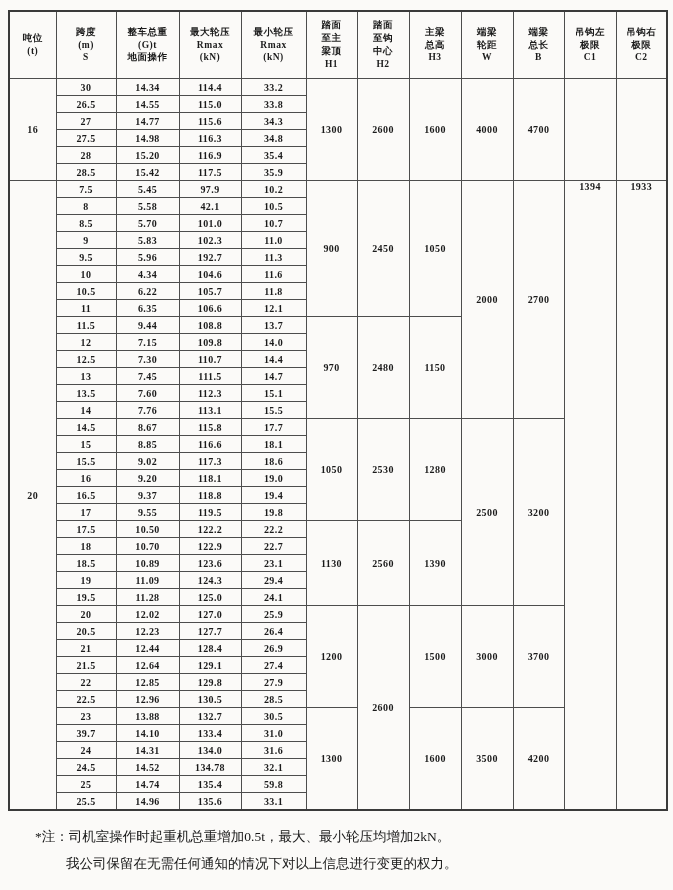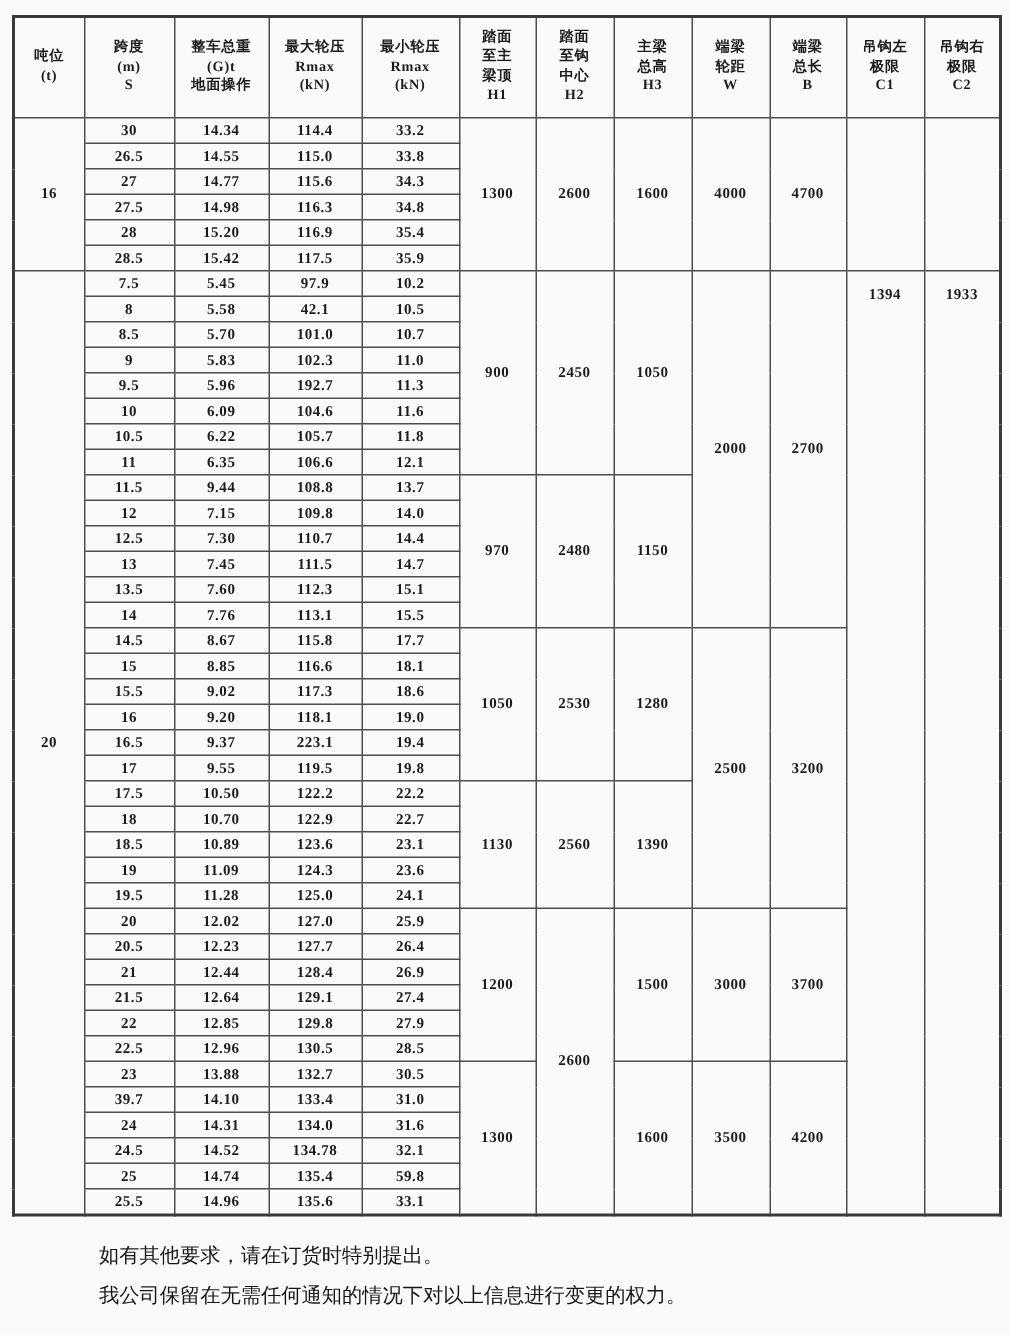--- a/index.html
+++ b/index.html
@@ -36,21 +36,21 @@
     line-height: 1.35;
     letter-spacing: 0.5px;
   }
   table.spec tbody td {
     height: 16px;
     font-size: 10px;
     letter-spacing: 0.4px;
   }
   table.spec td.v-top {
     vertical-align: top;
-    padding-top: 10px;
+    padding-top: 0;
   }
   .notes {
     position: absolute;
     left: 35px; top: 828px;
     width: 620px;
     font-size: 13.5px;
     color: #161616;
     font-family: "Liberation Serif", "DejaVu Serif", serif;
   }
   .notes p { margin: 0 0 9px 31px; line-height: 1.3; }
@@ -172,21 +172,21 @@
           <td>11.0</td>
         </tr>
         <tr>
           <td>9.5</td>
           <td>5.96</td>
           <td>192.7</td>
           <td>11.3</td>
         </tr>
         <tr>
           <td>10</td>
-          <td>6.09</td>
+          <td>4.34</td>
           <td>104.6</td>
           <td>11.6</td>
         </tr>
         <tr>
           <td>10.5</td>
           <td>6.22</td>
           <td>105.7</td>
           <td>11.8</td>
         </tr>
         <tr>
@@ -259,21 +259,21 @@
         </tr>
         <tr>
           <td>16</td>
           <td>9.20</td>
           <td>118.1</td>
           <td>19.0</td>
         </tr>
         <tr>
           <td>16.5</td>
           <td>9.37</td>
-          <td>223.1</td>
+          <td>118.8</td>
           <td>19.4</td>
         </tr>
         <tr>
           <td>17</td>
           <td>9.55</td>
           <td>119.5</td>
           <td>19.8</td>
         </tr>
         <tr>
           <td>17.5</td>
@@ -293,21 +293,21 @@
         <tr>
           <td>18.5</td>
           <td>10.89</td>
           <td>123.6</td>
           <td>23.1</td>
         </tr>
         <tr>
           <td>19</td>
           <td>11.09</td>
           <td>124.3</td>
-          <td>23.6</td>
+          <td>29.4</td>
         </tr>
         <tr>
           <td>19.5</td>
           <td>11.28</td>
           <td>125.0</td>
           <td>24.1</td>
         </tr>
         <tr>
           <td>20</td>
           <td>12.02</td>
@@ -386,17 +386,17 @@
         <tr>
           <td>25.5</td>
           <td>14.96</td>
           <td>135.6</td>
           <td>33.1</td>
         </tr>
       </tbody>
     </table>
 
   <div class="notes">
-    <p>如有其他要求，请在订货时特别提出。</p>
+    <p class="first"><span>*注：</span><span>司机室操作时起重机总重增加0.5t，最大、最小轮压均增加2kN。</span></p>
     <p>我公司保留在无需任何通知的情况下对以上信息进行变更的权力。</p>
   </div>
 
 </div>
 
 </body></html>

